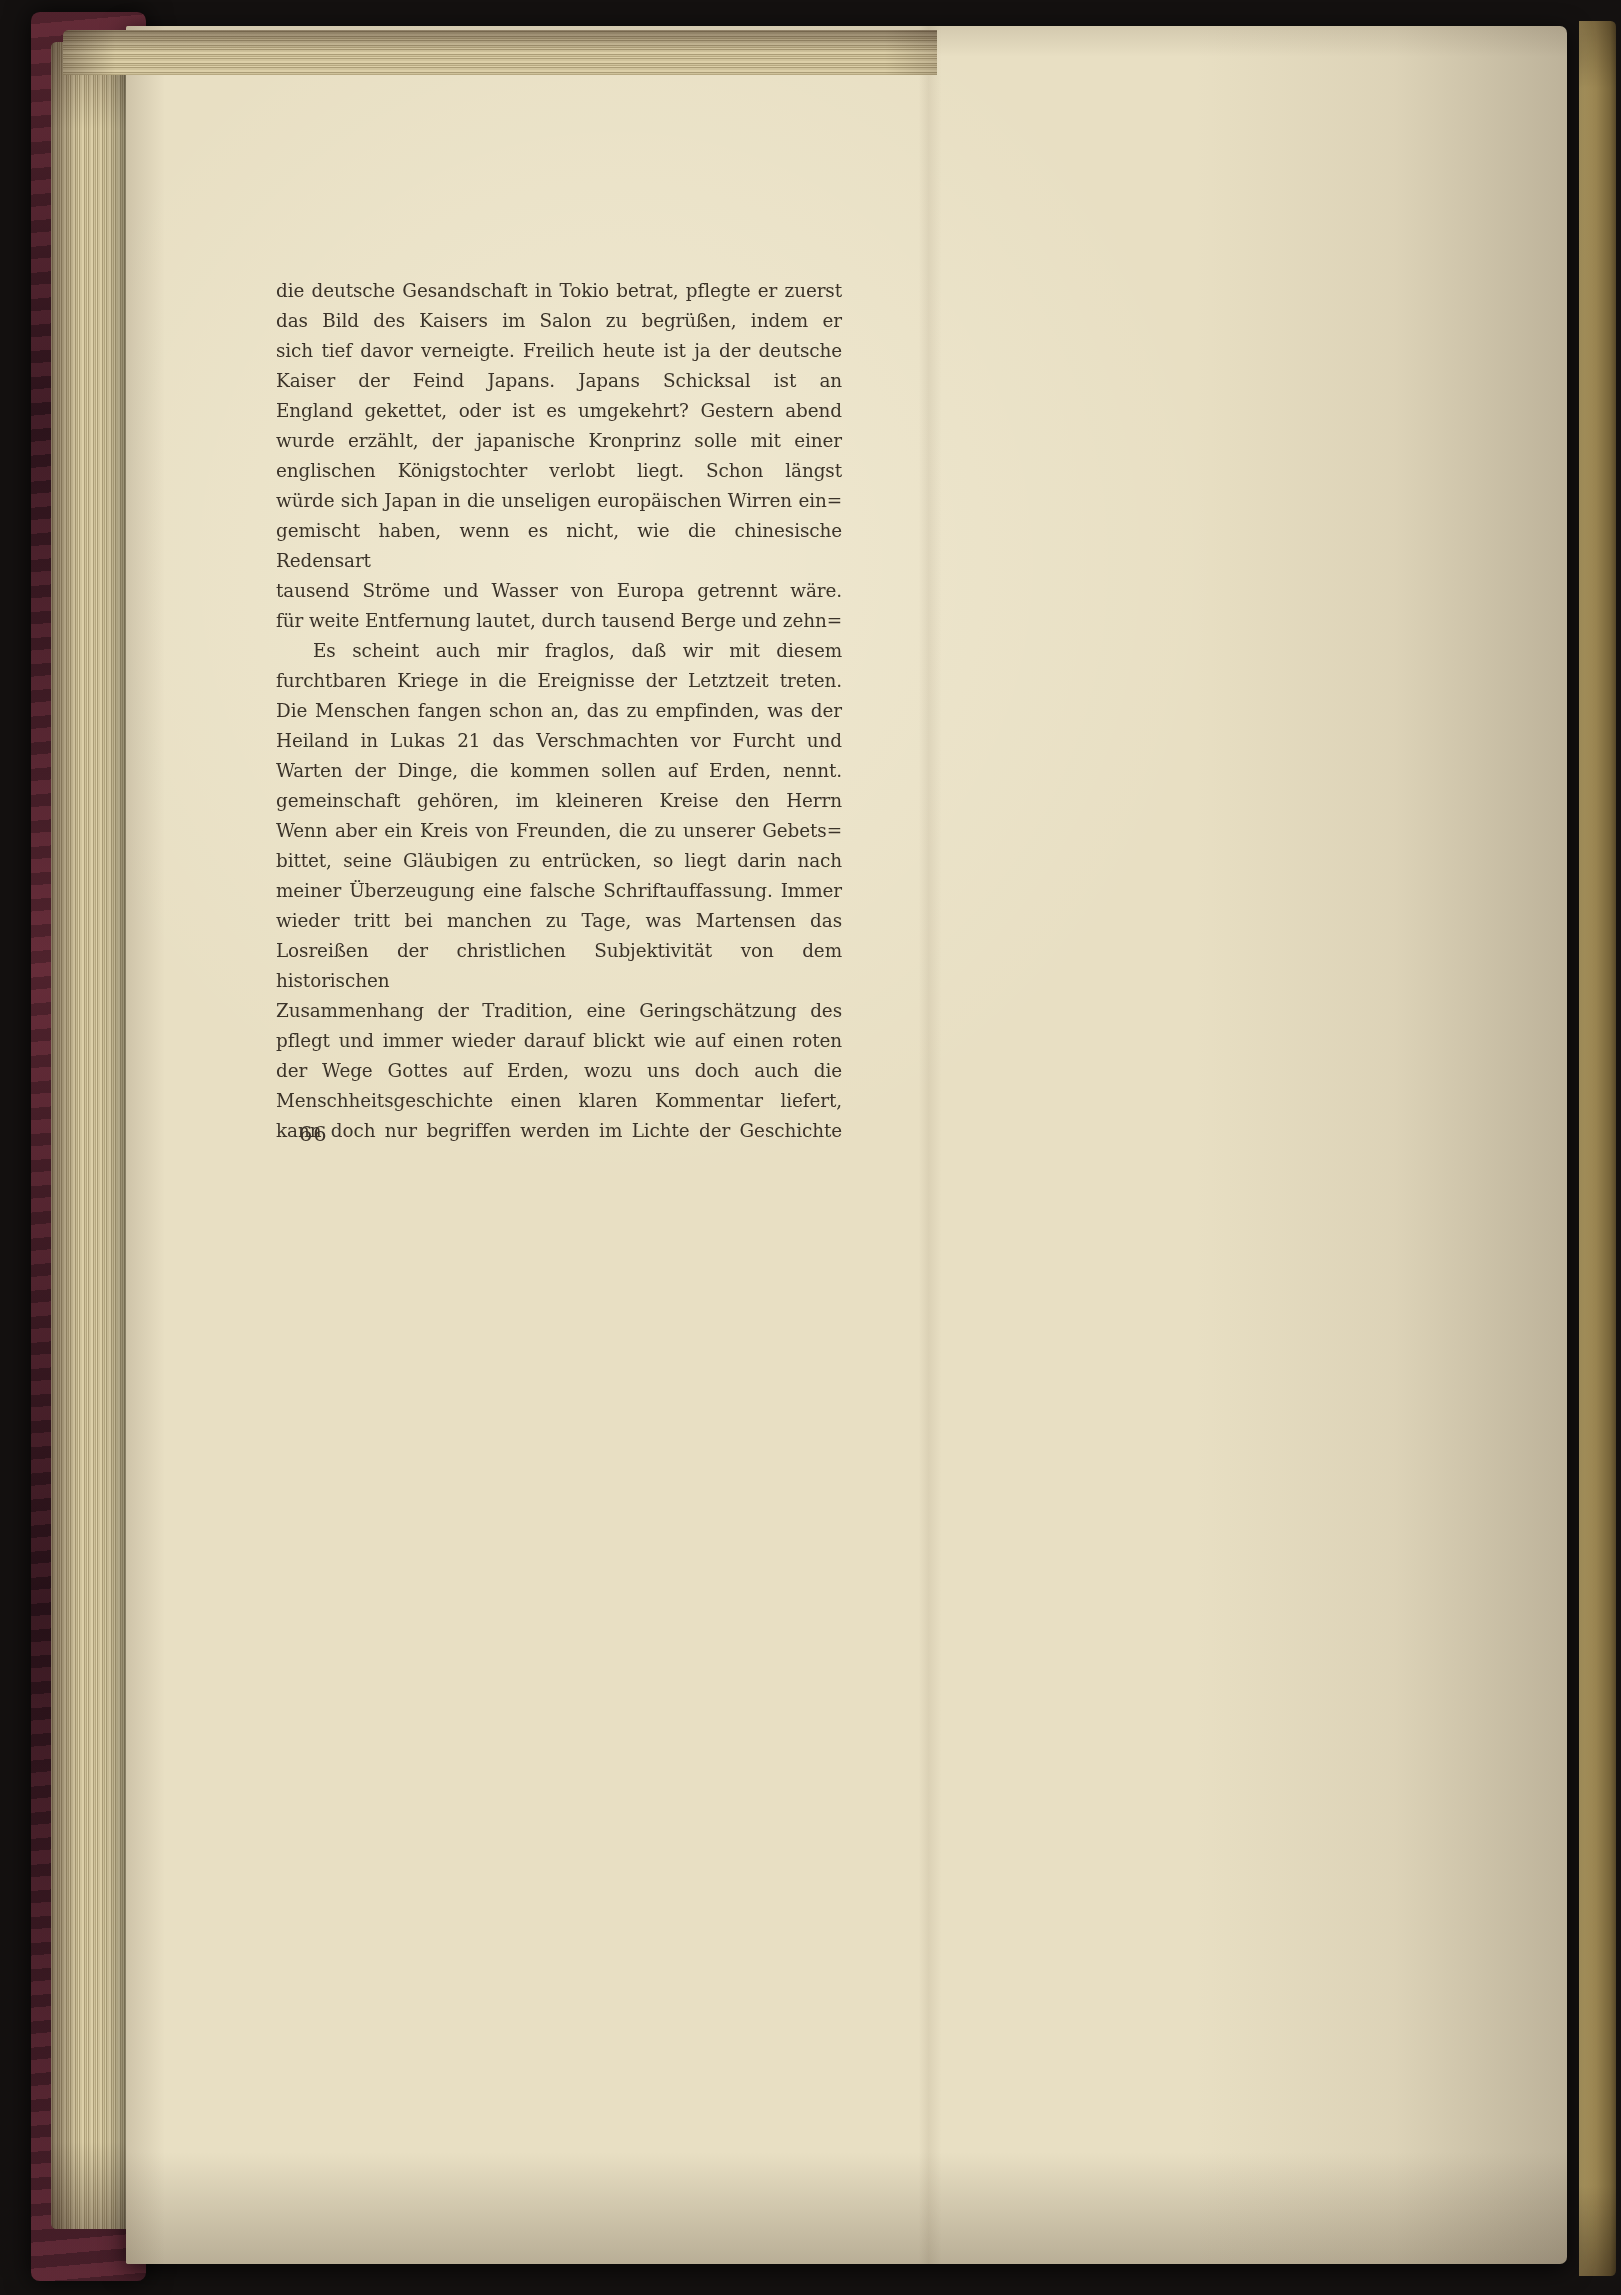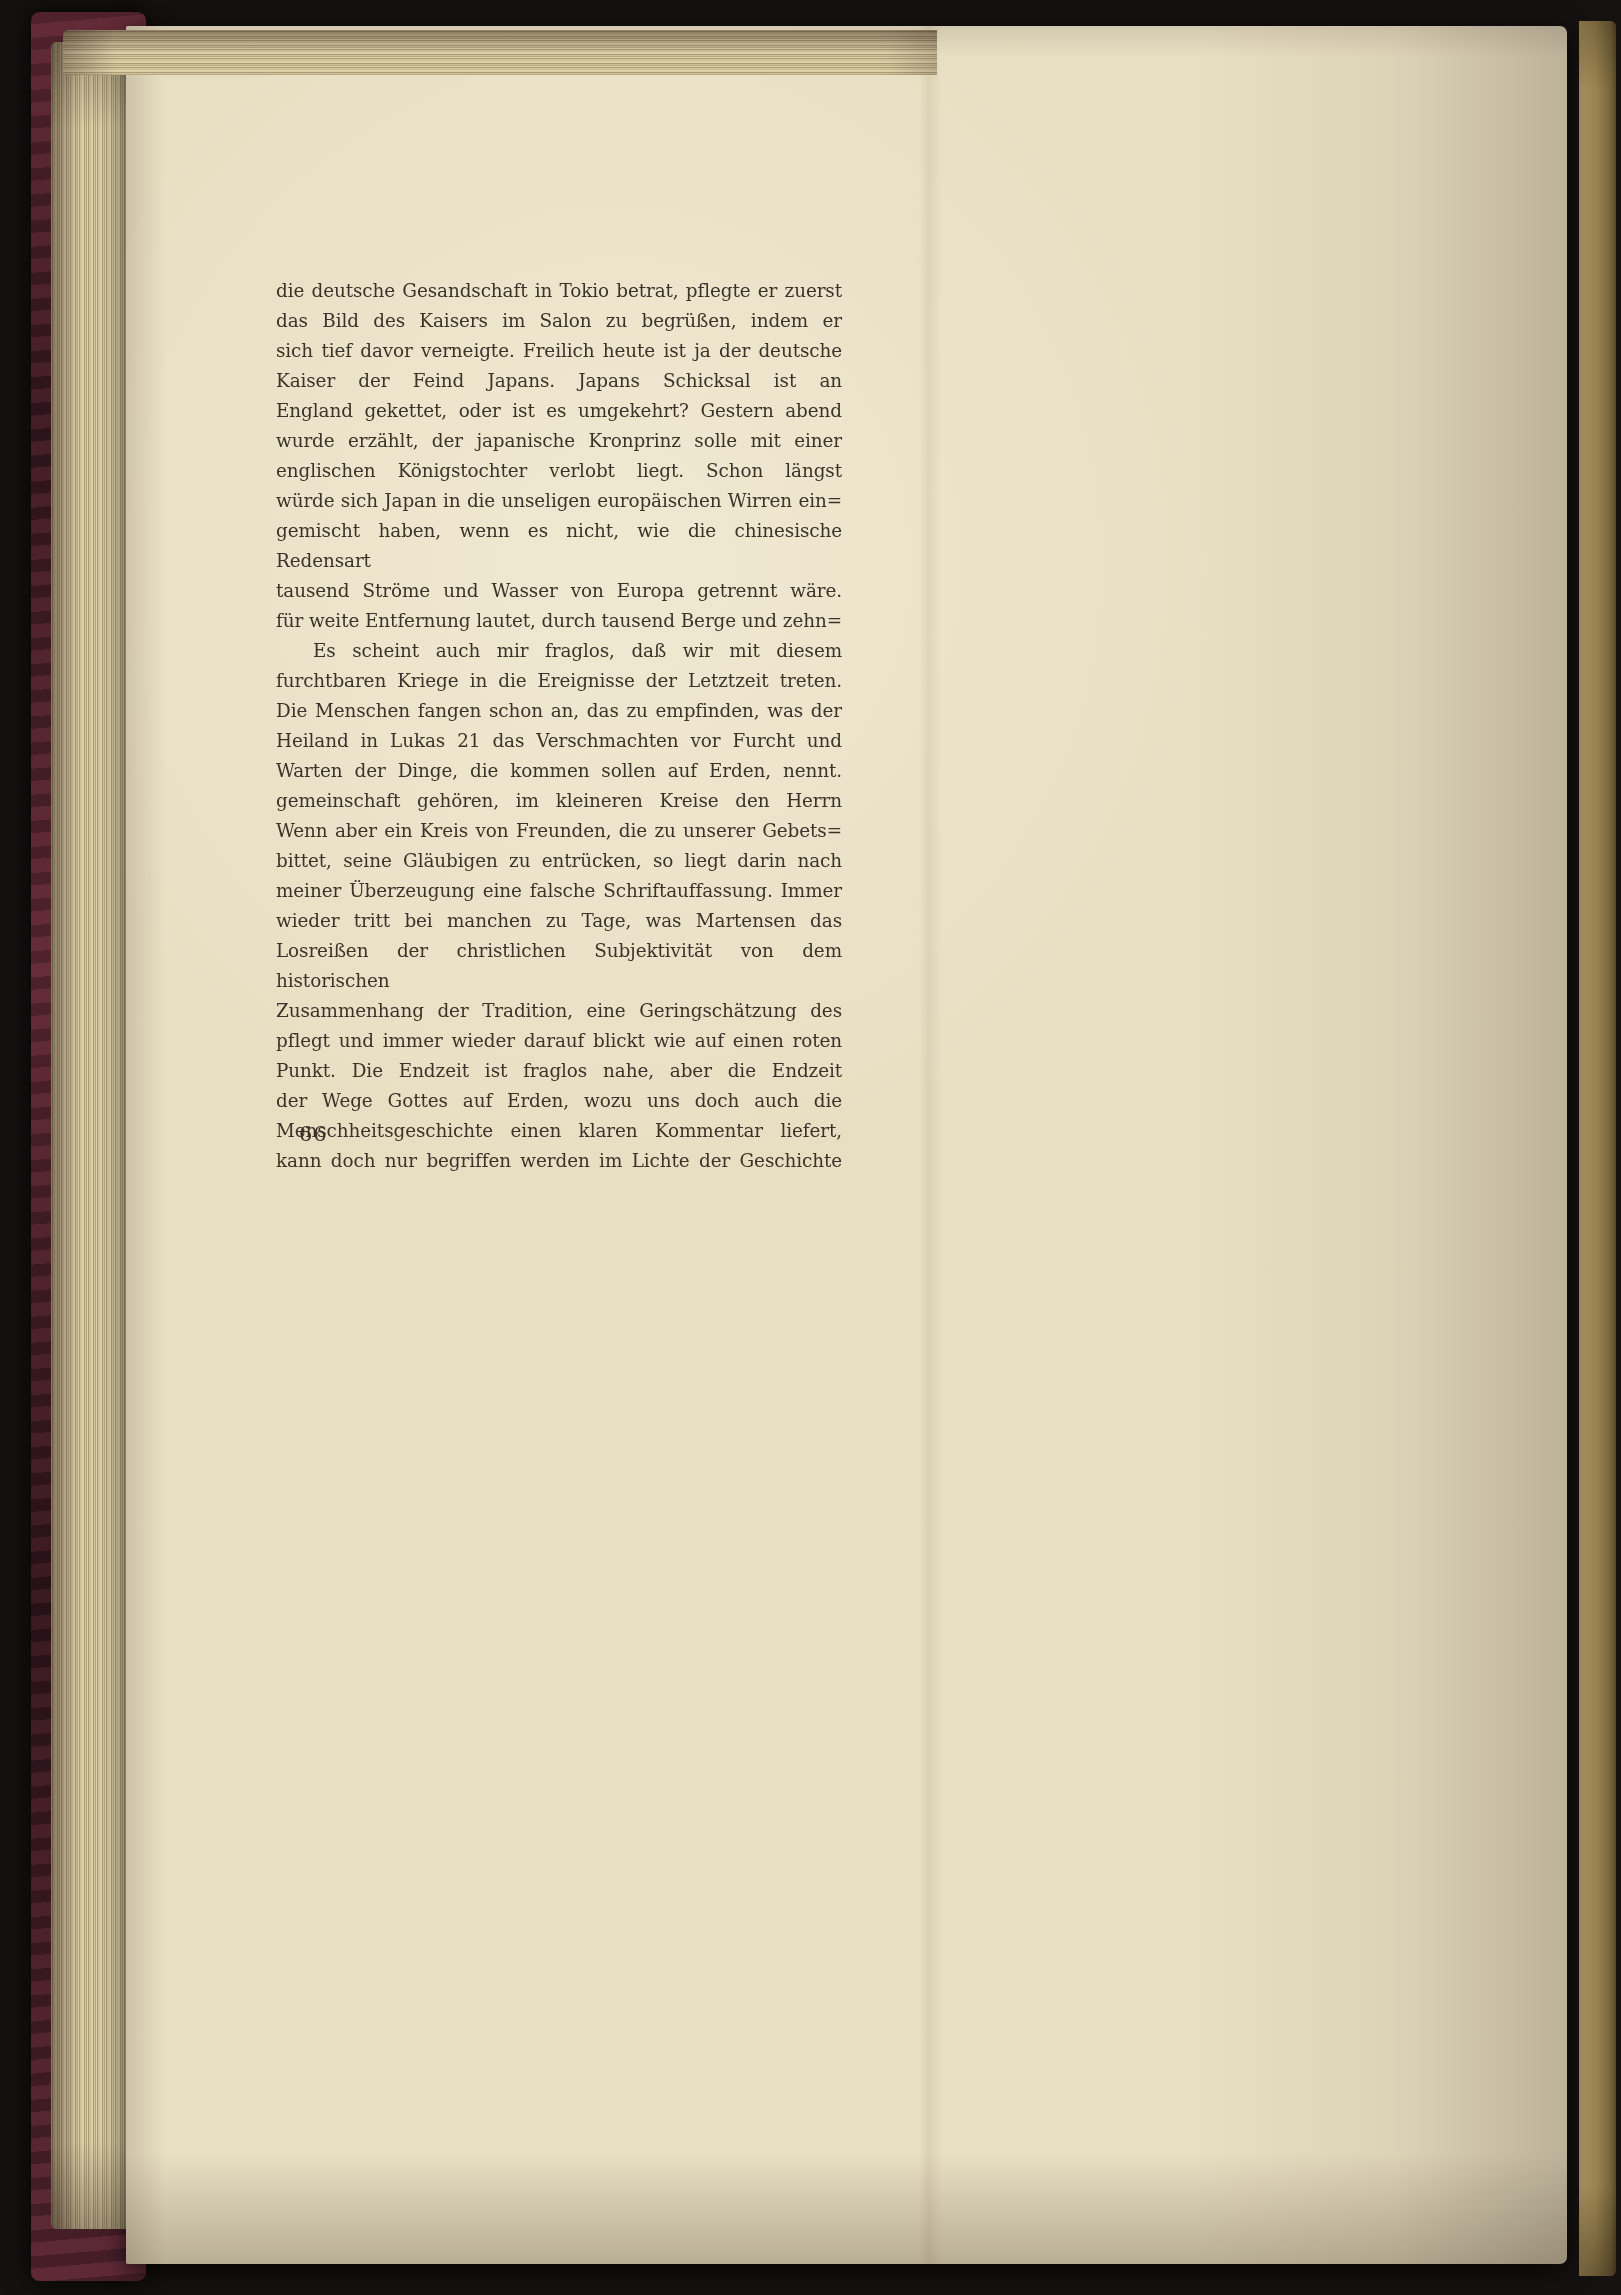--- a/index.html
+++ b/index.html
@@ -161,21 +161,20 @@
         <div class="line">Heiland in Lukas 21 das Verschmachten vor Furcht und</div>
         <div class="line">Warten der Dinge, die kommen sollen auf Erden, nennt.</div>
         <div class="line">gemeinschaft gehören, im kleineren Kreise den Herrn</div>
         <div class="line">Wenn aber ein Kreis von Freunden, die zu unserer Gebets=</div>
         <div class="line">bittet, seine Gläubigen zu entrücken, so liegt darin nach</div>
         <div class="line">meiner Überzeugung eine falsche Schriftauffassung.  Immer</div>
         <div class="line">wieder tritt bei manchen zu Tage, was Martensen das</div>
         <div class="line">Losreißen der christlichen Subjektivität von dem historischen</div>
         <div class="line">Zusammenhang der Tradition, eine Geringschätzung des</div>
         <div class="line">pflegt und immer wieder darauf blickt wie auf einen roten</div>
-        <div class="line">Punkt.  Die Endzeit ist fraglos nahe, aber die Endzeit</div>
         <div class="line">der Wege Gottes auf Erden, wozu uns doch auch die</div>
         <div class="line">Menschheitsgeschichte einen klaren Kommentar liefert,</div>
         <div class="line">kann doch nur begriffen werden im Lichte der Geschichte</div>
       </div>
     <div class="page-number">66</div>
   </div>
 
   <div class="page-stack-top"></div>
 
   <div class="next-page-edge"></div>

